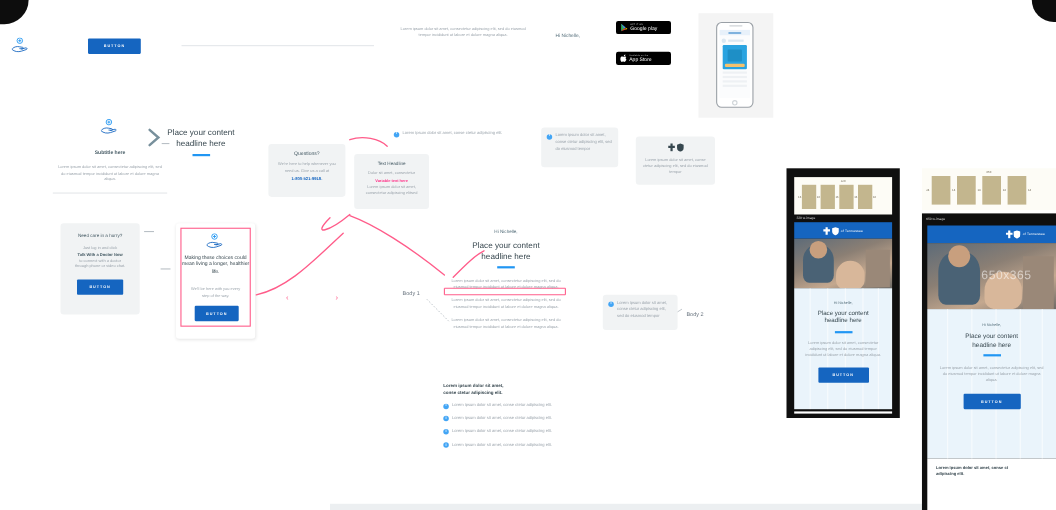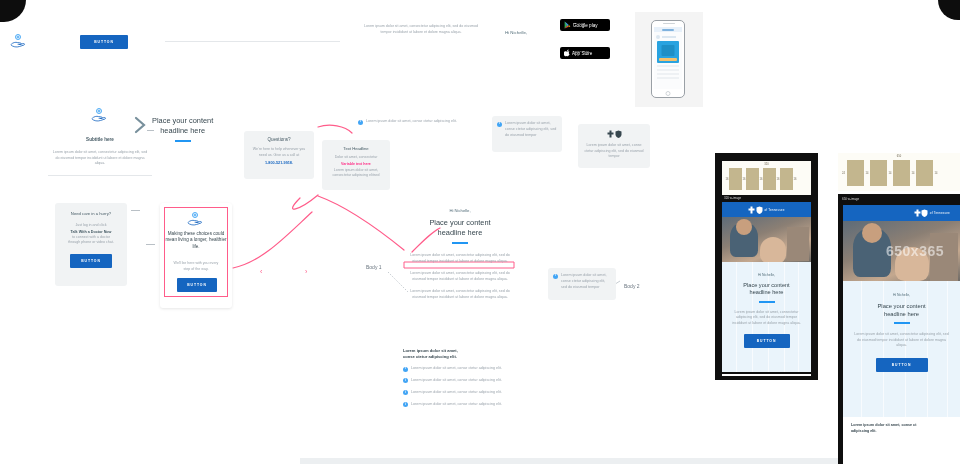--- a/index.html
+++ b/index.html
@@ -78,21 +78,21 @@
 
   
   .mock-frame { background:#0f0f0f; }
   .spec-band { background:#fdfcf6; }
   .spec-box { background:#c3b68e; }
   .spec-num { font-size:2.6px; color:#6d6450; text-align:center; }
   .bcbs-bar { background:#1565c0; display:flex; align-items:center; justify-content:center; }
   .bcbs-txt { color:#fff; font-size:3.6px; letter-spacing:.2px; }
   .photo { background: linear-gradient(160deg,#5d6b78 0%, #8b7f74 40%, #c4a88f 70%, #6d6a66 100%); position:relative; overflow:hidden;}
   .photo .ph-label { position:absolute; inset:0; display:flex; align-items:center;
-      justify-content:center; color:rgba(255,255,255,.55); font-size:14px; font-weight:700; letter-spacing:.5px;padding-left:27px;}
+      justify-content:center; color:rgba(255,255,255,.55); font-size:11px; font-weight:400; letter-spacing:.5px;padding-left:27px;}
   .email-body { background:#eaf4fb; }
   .stripe { position:absolute; top:0; bottom:0; width:1px; background:rgba(255,255,255,.65); }
   .mock-label { color:#d8d8d8; font-size:3px; }
 
   .soft-shadow { box-shadow: 0 1px 3px rgba(0,0,0,.10); }
 </style>
 </head>
 <body>
 
 <div id="canvas">

